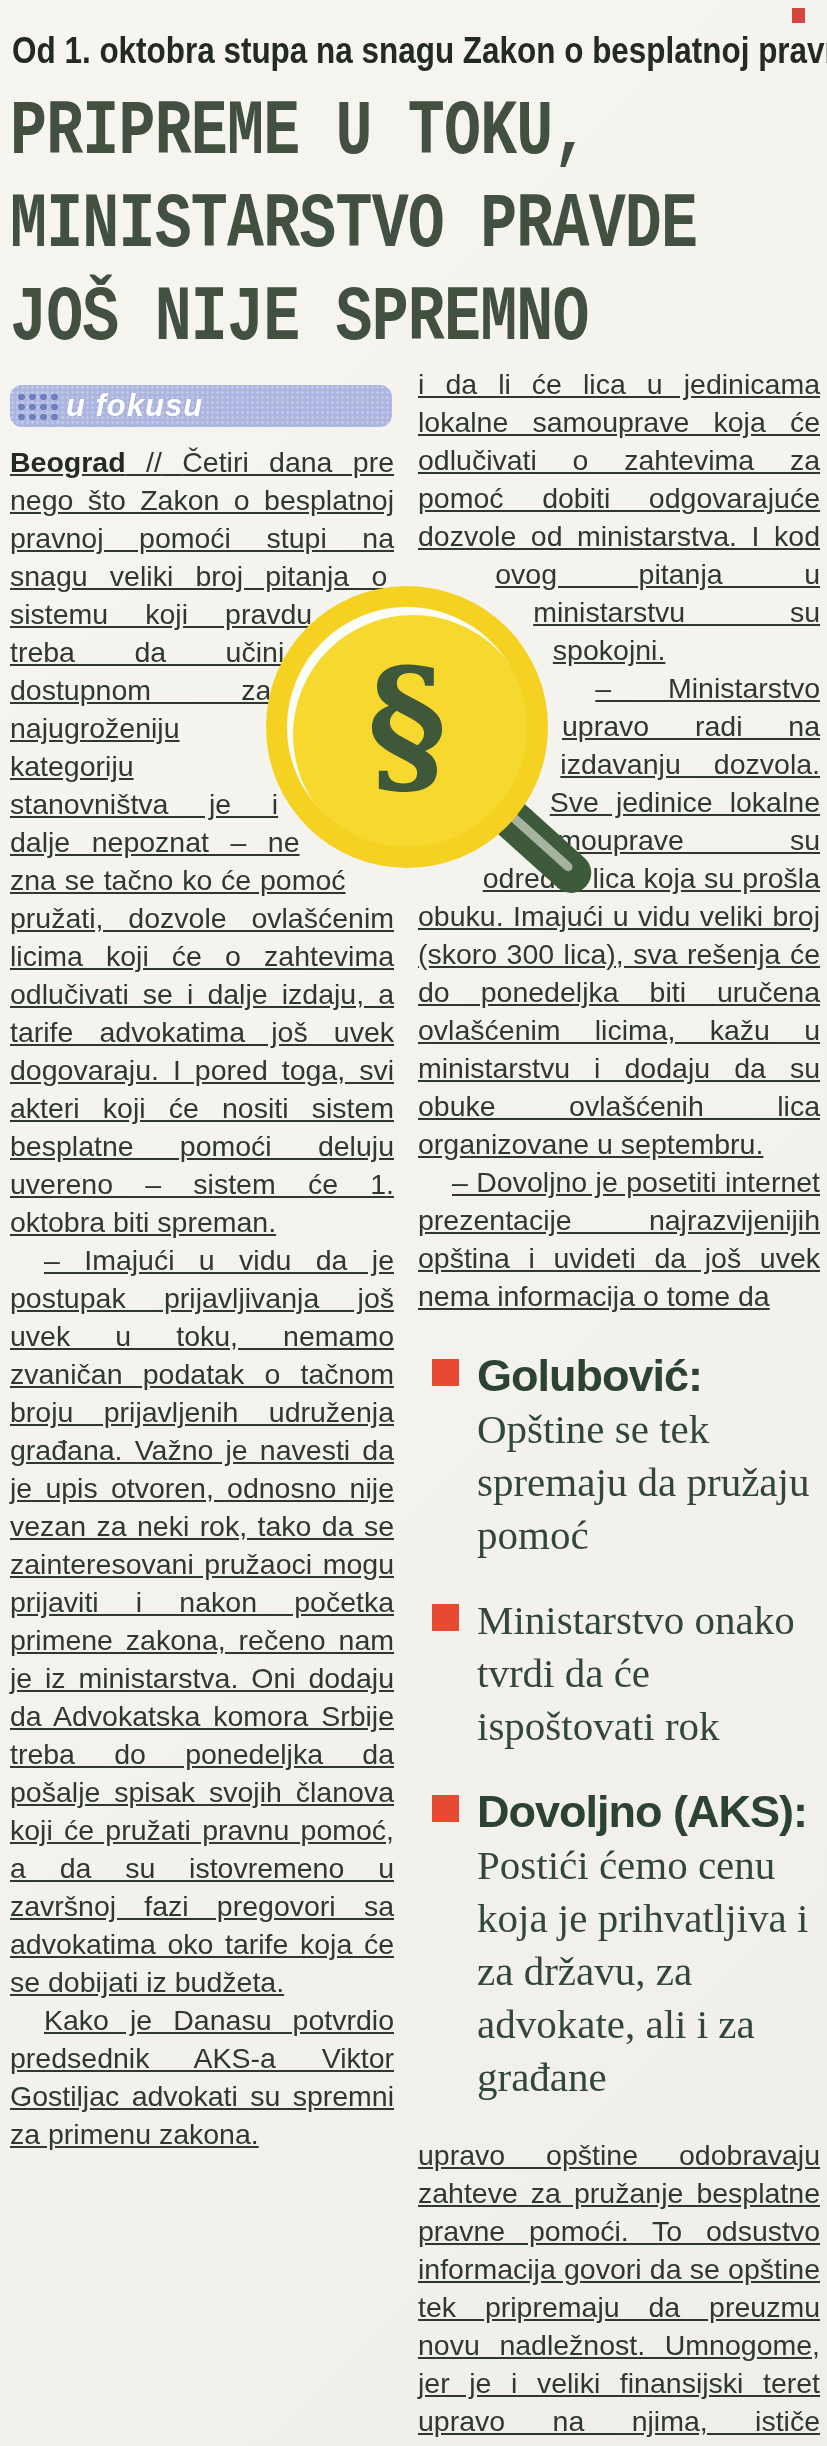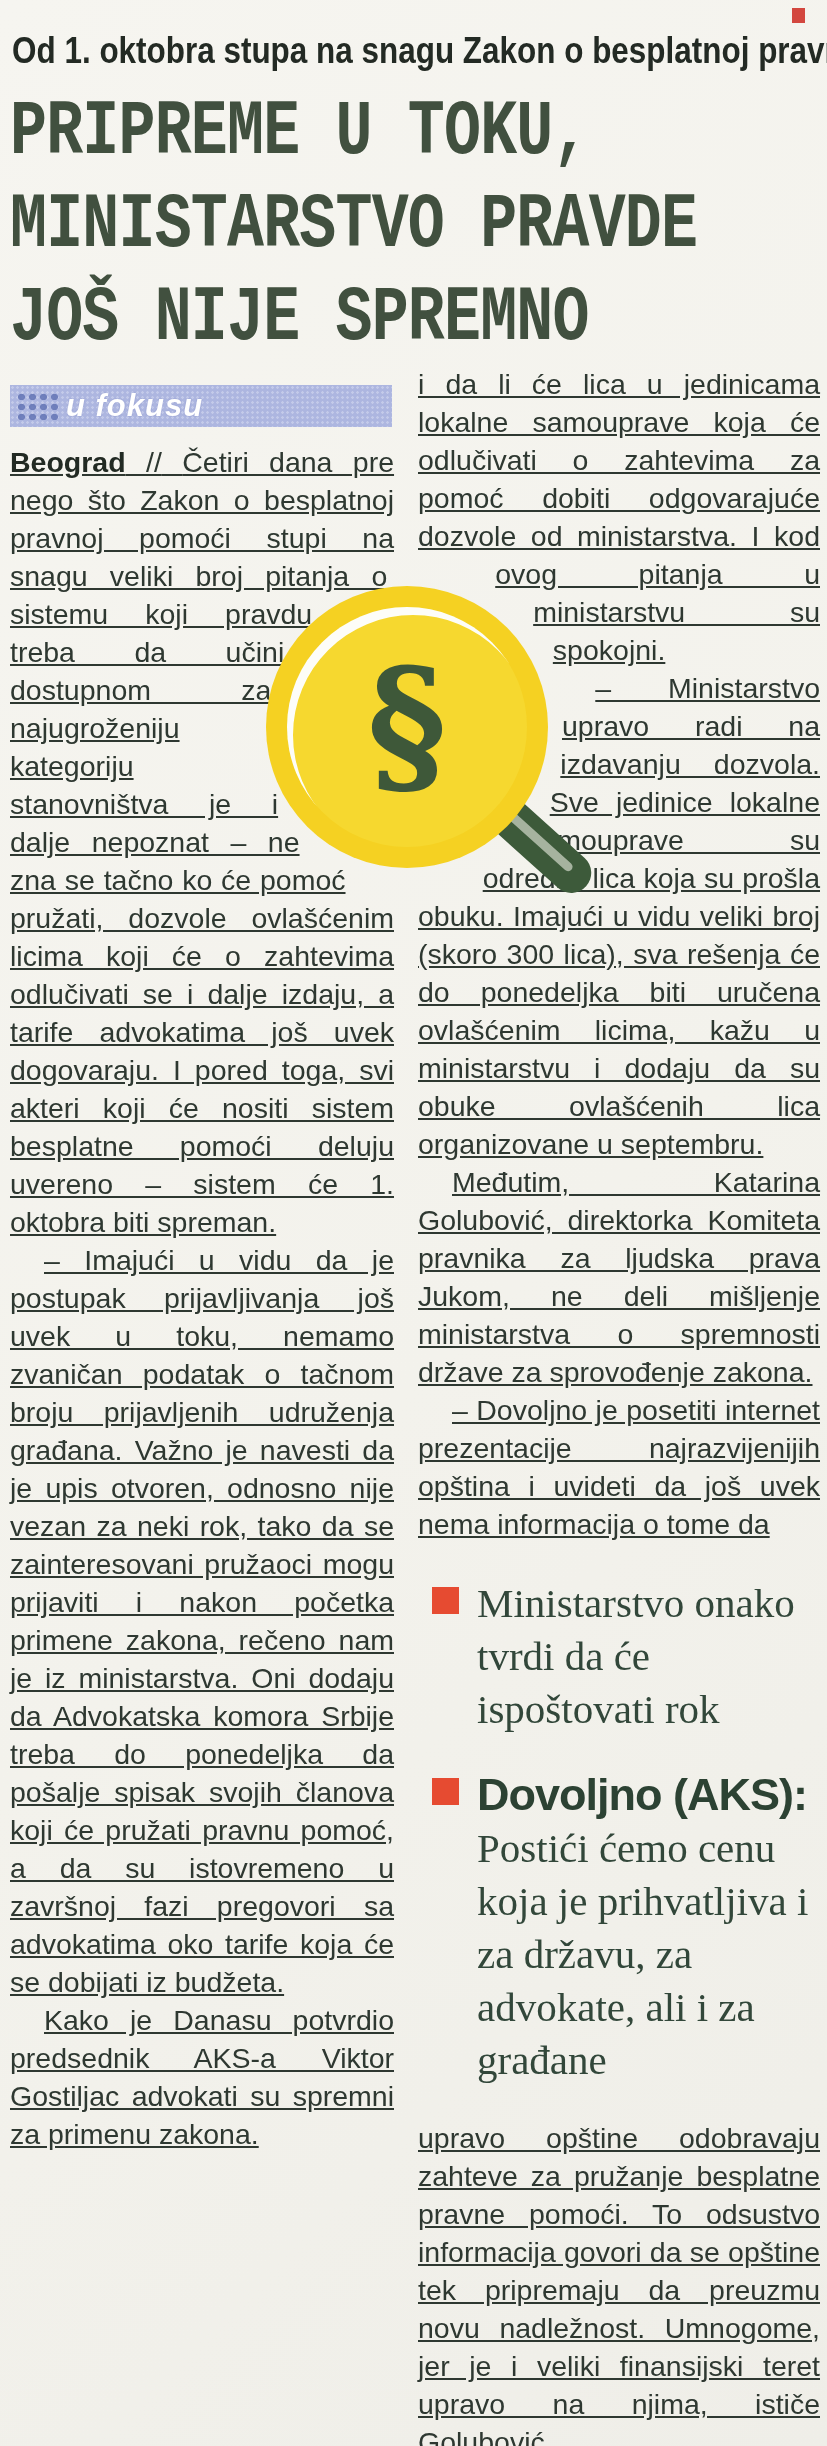--- a/index.html
+++ b/index.html
@@ -65,21 +65,21 @@
   .lead-label{font-weight:700;color:#222a23;}
   
   .wrapL{
     float:right;width:138px;height:448px;
     shape-outside:circle(142px at 155px 292px);
   }
   .wrapR{
     float:left;width:166px;height:520px;
     shape-outside:circle(158px at -14px 357px);
   }
-  .col-left .band{margin-bottom:16px;}
+  .col-left .band{margin-bottom:16px;border-radius:12px;}
   
   .magnifier{position:absolute;left:0;top:0;z-index:2;pointer-events:none;}
   .mag-outer{
     position:absolute;left:266px;top:586px;width:282px;height:282px;
     border-radius:50%;background:#f5d122;
   }
   .mag-white{
     position:absolute;left:22px;top:22px;right:22px;bottom:22px;
     border-radius:50%;background:#fdfdf8;
   }
@@ -161,24 +161,30 @@
       <p class="ind">– Imajući u vidu da je postupak prijavljivanja još uvek u toku, nemamo zvaničan podatak o tačnom broju prijavljenih udruženja građana. Važno je navesti da je upis otvoren, odnosno nije vezan za neki rok, tako da se zainteresovani pružaoci mogu prijaviti i nakon početka primene zakona, rečeno nam je iz ministarstva. Oni dodaju da Advokatska komora Srbije treba do ponedeljka da pošalje spisak svojih članova koji će pružati pravnu pomoć, a da su istovremeno u završnoj fazi pregovori sa advokatima oko tarife koja će se dobijati iz budžeta.</p>
       <p class="ind">Kako je Danasu potvrdio predsednik AKS-a Viktor Gostiljac advokati su spremni za primenu zakona.</p>
 
     </div>
 
     <div class="col col-right">
       <div class="wrapR"></div>
 
       <p>i da li će lica u jedinicama lokalne samouprave koja će odlučivati o zahtevima za pomoć dobiti odgovarajuće dozvole od ministarstva. I kod ovog pitanja u ministarstvu su spokojni.</p>
       <p class="ind">– Ministarstvo upravo radi na izdavanju dozvola. Sve jedinice lokalne samouprave su odredile lica koja su prošla obuku. Imajući u vidu veliki broj (skoro 300 lica), sva rešenja će do ponedeljka biti uručena ovlašćenim licima, kažu u ministarstvu i dodaju da su obuke ovlašćenih lica organizovane u septembru.</p>
-      <p class="ind">Međutim, Katarina Golubović, direktorka Komiteta pravnika za ljudska prava Jukom, ne deli mišljenje ministarstva o spremnosti države za sprovođenje zakona.</p>
       <p class="ind">– Dovoljno je posetiti internet prezentacije najrazvijenijih opština i uvideti da još uvek nema informacija o tome da</p>
 
       <div class="quotes">
+        <div class="quote">
+          <span class="q-bullet"></span>
+          <div>
+            <span class="q-name">Golubović:</span>
+            <span class="q-text">Opštine se tek spremaju da pružaju pomoć</span>
+          </div>
+        </div>
         <div class="quote">
           <span class="q-bullet"></span>
           <div>
 
             <span class="q-text">Ministarstvo onako tvrdi da će ispoštovati rok</span>
           </div>
         </div>
         <div class="quote">
           <span class="q-bullet"></span>
           <div>

